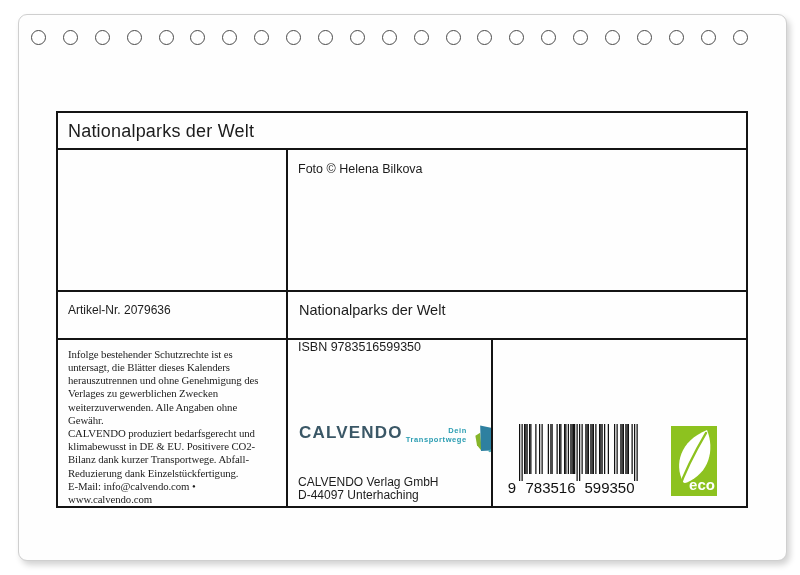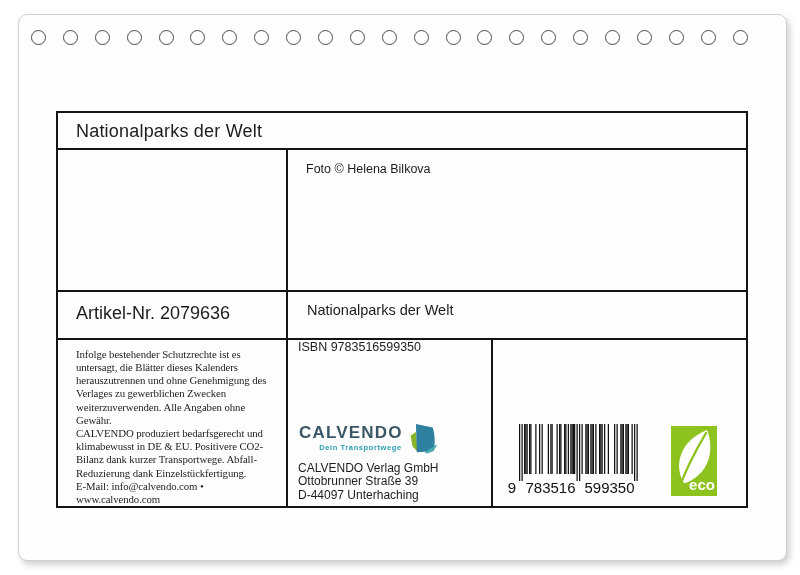--- a/index.html
+++ b/index.html
@@ -7,43 +7,43 @@
   .page{position:absolute;left:18px;top:14px;width:767px;height:545px;
     background:#fefefe;border:1px solid #cfcfcf;border-radius:9px;
     box-shadow:3px 4px 6px rgba(0,0,0,0.18);}
   .holes{position:absolute;left:12px;top:15px;display:flex;gap:16.9px;}
   .hole{width:13px;height:13px;border:1.4px solid #4a4a4a;border-radius:50%;
     background:#fff;flex:0 0 auto;}
   .info-table{position:absolute;left:37px;top:96px;width:688px;height:393px;
     border:2px solid #141414;display:flex;flex-direction:column;color:#1c1c1c;}
   .trow{display:flex;flex-direction:row;box-sizing:border-box;}
   .trow + .trow{border-top:2px solid #141414;}
-  .cell{box-sizing:border-box;position:relative;overflow:hidden;padding-left:8px;}
+  .cell{box-sizing:border-box;position:relative;overflow:hidden;}
   .cell + .cell{border-left:2px solid #141414;}
   .row-title{height:38px;}
   .row-photo{height:152px;}
   .row-article{height:52px;}
   .row-bottom{flex:1;}
   .col-left{width:228px;flex:0 0 228px;}
   .col-rest{flex:1;}
   .col-mid{width:205px;flex:0 0 205px;}
   .title-text{display:block;padding:8px 0 0 10px;font-size:18px;letter-spacing:.2px;}
   .photo-credit{display:block;padding:12px 0 0 10px;font-size:12.5px;}
-  .article-no{display:block;padding:11px 0 0 10px;font-size:18px;}
+  .article-no{display:block;padding:11px 0 0 10px;font-size:12px;}
   .calendar-title{display:block;padding:10px 0 0 11px;font-size:14.5px;}
   .legal{display:block;padding:8px 0 0 10px;font-size:10.8px;line-height:1.22;
     letter-spacing:-0.1px;white-space:pre;font-family:Liberation Serif, serif;}
   .isbn{position:absolute;left:10px;top:0;font-size:12.5px;}
   .logo{position:absolute;left:11px;top:84px;display:flex;align-items:flex-start;}
-  .wordmark{display:flex;flex-direction:column;}
+  .wordmark{display:flex;flex-direction:row;}
   .wordmark .main{font-size:17px;font-weight:600;letter-spacing:1.2px;color:#3a5766;line-height:1;}
   .wordmark .tagline{font-size:7.5px;font-weight:600;letter-spacing:.6px;color:#2a9db2;
     text-align:right;margin-top:2px;padding-right:1px;}
   .flag{margin-left:5px;margin-top:-2px;}
-  .address{position:absolute;left:10px;top:122px;font-size:12px;line-height:1.12;}
+  .address{position:absolute;left:10px;top:136px;font-size:12px;line-height:1.12;}
   .barcode-wrap{position:absolute;left:12px;top:84px;}
   .barcode-wrap svg text{font-family:"Liberation Sans","DejaVu Sans",sans-serif;}
   .eco-badge{position:absolute;left:178px;top:86px;width:46px;height:70px;}
 </style>
 </head>
 <body>
 
 <div class="page">
 
   <div class="holes">
@@ -123,21 +123,20 @@
           </div>
           <svg class="flag" width="30" height="34" viewBox="0 0 34 38">
             <polygon points="3,15 9,11 11,34 5,27" fill="#86b529"></polygon>
             <path d="M9,2 L28,6 C30.5,14 31,24 29,33 L10,34 Z" fill="#2e80a0"></path>
             <path d="M19,34 L33,25 C31,31 27,34.5 21,35.5 Z" fill="#4aa9b5"></path>
           </svg>
         </div>
 
         <div class="address">
           <div>CALVENDO Verlag GmbH</div>
-          <div>Ottobrunner Straße 39</div>
           <div>D-44097 Unterhaching</div>
         </div>
       </div>
 
       <div class="cell col-rest">
         <div class="barcode-wrap">
           <svg id="barcode-svg" width="150" height="74" viewBox="0 0 150 74">
             <g id="barcode-bars" fill="#111">
                 <rect x="14.00" y="0" width="1.25" height="57"></rect>
                 <rect x="16.50" y="0" width="1.25" height="57"></rect>

